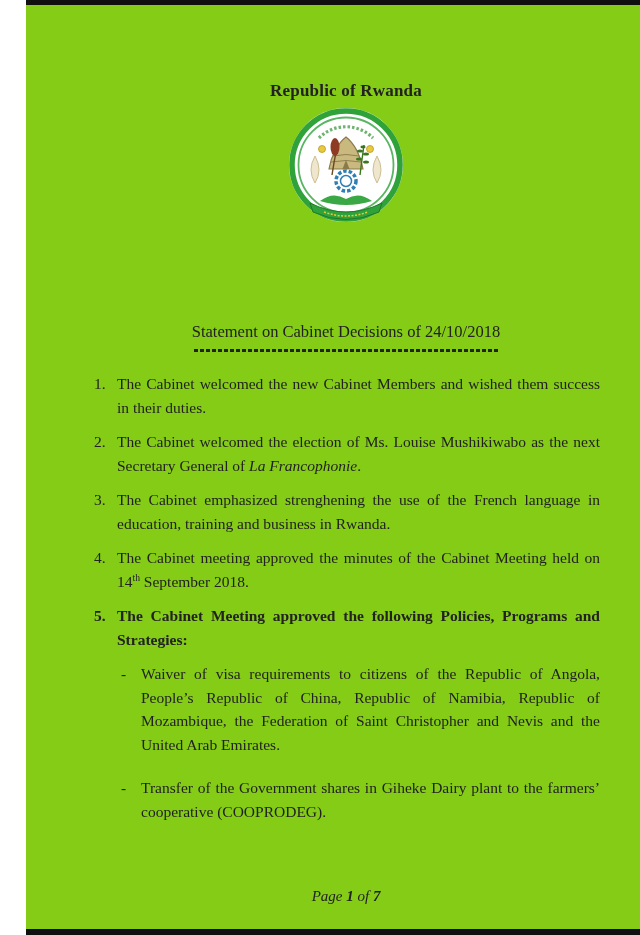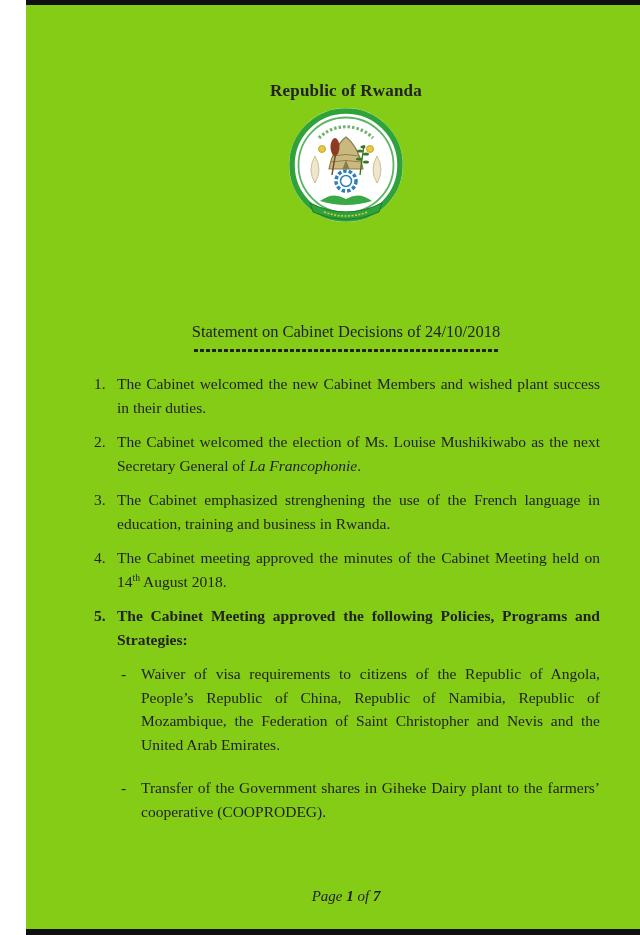--- a/index.html
+++ b/index.html
@@ -86,36 +86,36 @@
   <div class="title-block">
     <div class="h3">Statement on Cabinet Decisions of 24/10/2018</div>
     <div class="dash-rule"></div>
   </div>
 
   <div class="content">
 
 
     <div class="item">
       <span class="num">1.</span>
-      <span class="txt">The Cabinet welcomed the new Cabinet Members and wished plant success in their duties.</span>
+      <span class="txt">The Cabinet welcomed the new Cabinet Members and wished them success in their duties.</span>
     </div>
 
     <div class="item">
       <span class="num">2.</span>
       <span class="txt"><span>The Cabinet welcomed the election of Ms. Louise Mushikiwabo as the next Secretary General of </span><i>La Francophonie</i><span>.</span></span>
     </div>
 
     <div class="item">
       <span class="num">3.</span>
       <span class="txt">The Cabinet emphasized strenghening the use of the French language in education, training and business in Rwanda.</span>
     </div>
 
     <div class="item">
       <span class="num">4.</span>
-      <span class="txt"><span>The Cabinet meeting approved the minutes of the Cabinet Meeting held on 14</span><sup>th</sup><span> August 2018.</span></span>
+      <span class="txt"><span>The Cabinet meeting approved the minutes of the Cabinet Meeting held on 14</span><sup>th</sup><span> September 2018.</span></span>
     </div>
 
     <div class="item bold">
       <span class="num">5.</span>
       <span class="txt">The Cabinet Meeting approved the following Policies, Programs and Strategies:</span>
     </div>
 
     <div class="sub gap">
       <span class="marker">-</span>
       <span class="txt">Waiver of visa requirements to citizens of the Republic of Angola, People’s Republic of China, Republic of Namibia, Republic of Mozambique, the Federation of Saint Christopher and Nevis and the United Arab Emirates.</span>

